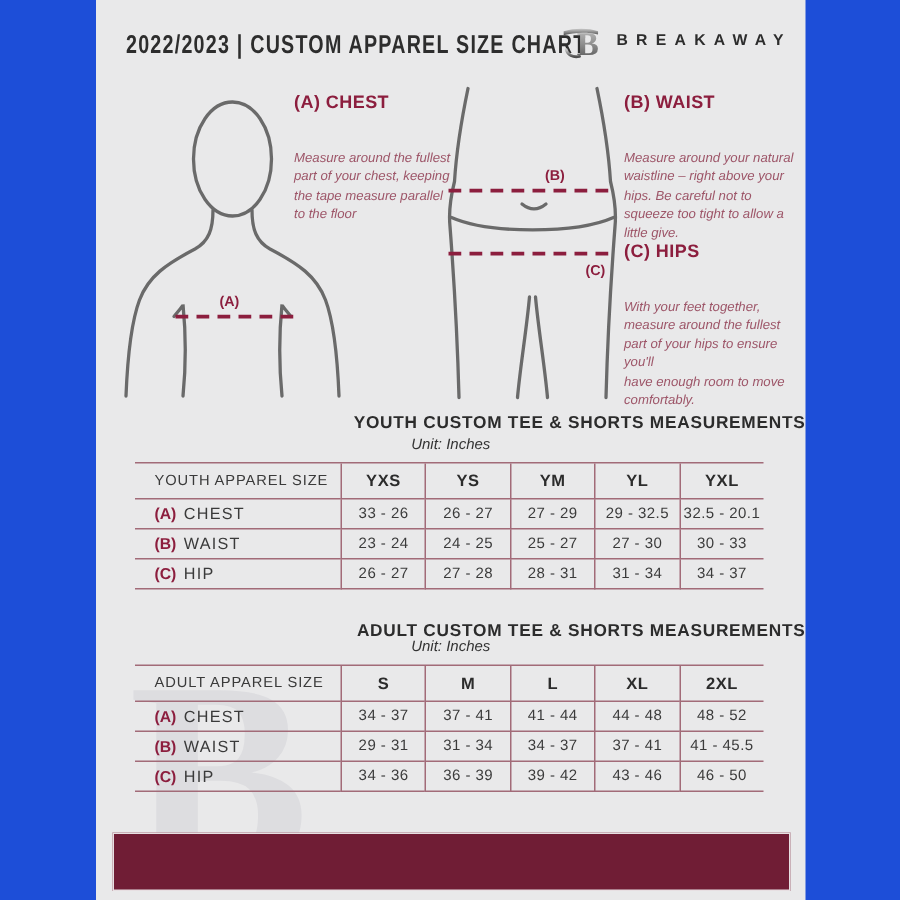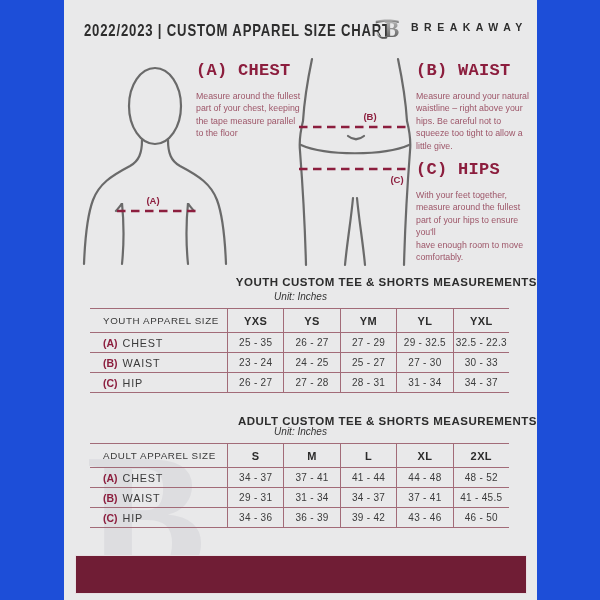--- a/index.html
+++ b/index.html
@@ -11,22 +11,22 @@
 
   
   .hdr-title { position:absolute; left:20px; top:21px; font-size:16px; font-weight:bold;
                color:#2d2d2d; letter-spacing:1px; white-space:nowrap;
                transform:scale(.82,1.08); transform-origin:left top; }
   .brand { position:absolute; left:310px; top:13px; display:flex; align-items:center; gap:7px; }
   .brand-name { font-size:10.5px; font-weight:bold; letter-spacing:5.5px; color:#2d2d2d; }
 
   
   .guide { position:absolute; z-index:3; }
-  .guide-h { font-size:17px; font-weight:bold; color:#8c1e3e; letter-spacing:.3px;font-family:Liberation Mono, monospace; }
-  .guide-p { margin-top:10px; font-size:8.8px; line-height:1.42; 
+  .guide-h { font-size:12px; font-weight:bold; color:#8c1e3e; letter-spacing:.3px; }
+  .guide-p { margin-top:24px; font-size:8.8px; line-height:1.42; font-style:italic;
              color:#9d5568; white-space:pre-line; }
   .g-chest { left:132px; top:61px; width:106px; }
   .g-waist { left:352px; top:61px; width:118px; }
   .g-hips  { left:352px; top:160px; width:120px; }
 
   .figure { position:absolute; pointer-events:none; }
   .fig-torso { left:10px; top:57px; }
   .fig-lower { left:226px; top:57px; }
 
   
@@ -146,33 +146,33 @@
         </div>
       <div class="tcell vcell hcell">
           <span class="col-h">YXL</span>
         </div>
 
       <div class="tcell label">
         <span class="rkey">(A)</span>
         <span class="rlabel">CHEST</span>
         </div>
       <div class="tcell vcell">
-          <span class="val">25 - 35</span>
+          <span class="val">33 - 26</span>
         </div>
       <div class="tcell vcell">
           <span class="val">26 - 27</span>
         </div>
       <div class="tcell vcell">
           <span class="val">27 - 29</span>
         </div>
       <div class="tcell vcell">
           <span class="val">29 - 32.5</span>
         </div>
       <div class="tcell vcell">
-          <span class="val">32.5 - 22.3</span>
+          <span class="val">32.5 - 20.1</span>
         </div>
 
       <div class="tcell label">
         <span class="rkey">(B)</span>
         <span class="rlabel">WAIST</span>
         </div>
       <div class="tcell vcell">
           <span class="val">23 - 24</span>
         </div>
       <div class="tcell vcell">

